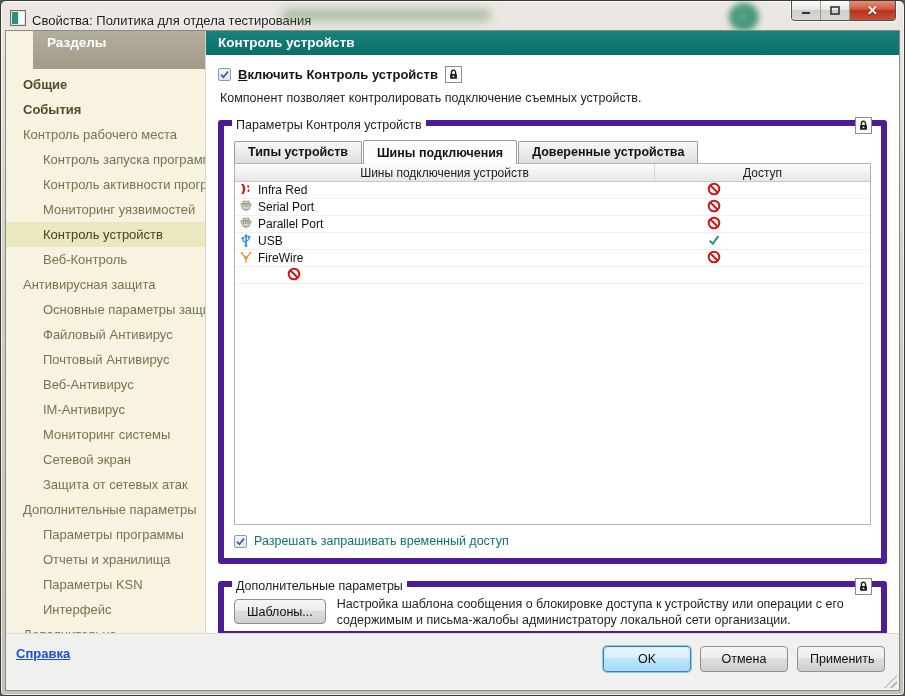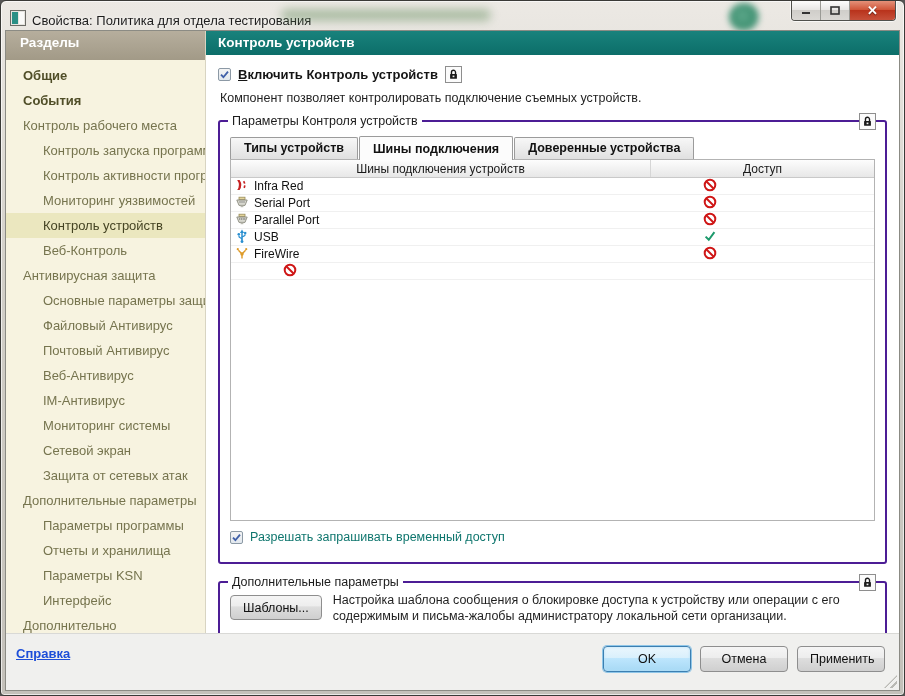--- a/index.html
+++ b/index.html
@@ -33,22 +33,22 @@
   .close-x { color:#fff; font-size:13px; font-weight:bold; line-height:1;
     text-shadow:0 1px 1px rgba(0,0,0,.5); }
 
   
   .client { position:absolute; top:29px; left:4px; right:4px; bottom:4px;
     border:1px solid #8b8b84; background:#fff; display:flex; flex-direction:column; overflow:hidden; }
   .content-row { flex:1; display:flex; min-height:0; }
 
   
   .sidebar { width:200px; background:#f7f3e0; display:flex; flex-direction:column; border-right:1px solid #d8d4c2; }
-  .sidebar-header { height:29px; line-height:24px; padding-left:14px;
-    background:linear-gradient(#b6ae9d,#a29a87); color:#fff; font-size:13.5px; font-weight:bold; }
+  .sidebar-header { height:38px; line-height:24px; padding-left:14px;
+    background:linear-gradient(#b6ae9d,#a29a87); color:#fff; font-size:13.5px; font-weight:bold;margin-left:27px; }
   .sidebar-items { flex:1; padding-top:3px; overflow:hidden; }
   .side-item { height:25px; display:flex; align-items:center; padding-left:17px;
     font-size:13px; color:#76744e; cursor:pointer; white-space:nowrap; }
   .side-item.lvl1 { padding-left:37px; }
   .side-item.bold { font-weight:bold; color:#504e28; }
   .side-item.selected { background:#ebe7bf; color:#454423; }
 
   
   .main { flex:1; display:flex; flex-direction:column; background:#fff; min-width:0; }
   .main-header { height:24px; line-height:24px; padding-left:12px;
@@ -59,21 +59,21 @@
   .checkbox { width:13px; height:13px; flex:0 0 13px; border:1px solid #8c99a5; border-radius:2px;
     background:linear-gradient(#f4f4f4,#e2e8ee); display:flex; align-items:center; justify-content:center; cursor:pointer; }
   .checkbox svg { display:block; }
   .enable-label { font-size:13px; font-weight:bold; color:#151515; cursor:pointer; }
   .enable-label .accel { text-decoration:underline; }
   .lock-btn { width:17px; height:17px; border:1px solid #8e8e8e; background:#fbfbfb;
     display:flex; align-items:center; justify-content:center; cursor:pointer; }
   .desc-text { font-size:12.5px; color:#1f1f1f; margin:8px 0 0 2px; }
 
   
-  .groupbox { position:relative; border:2px solid #4c1d95; border-radius:3px; }
+  .groupbox { position:relative; border:6px solid #4c1d95; border-radius:3px; }
   .gb-legend { position:absolute; top:-8px; left:8px; background:#fff; padding:0 4px;
     font-size:12.5px; color:#1c1c1c; }
   .gb-lock { position:absolute; top:-9px; right:9px; }
   .gb1 { margin-top:15px; height:444px; padding:14px 10px 0 10px; }
 
   
   .tabs { display:flex; align-items:flex-end; height:23px; padding-left:0; }
   .tab { padding:3px 13px 4px 13px; font-size:12.5px; font-weight:bold; color:#111;
     background:linear-gradient(#f7f7f7,#e0e0e0); border:1px solid #9b9b9b; border-bottom:none;
     border-radius:2px 2px 0 0; margin-right:1px; cursor:pointer; position:relative; }

